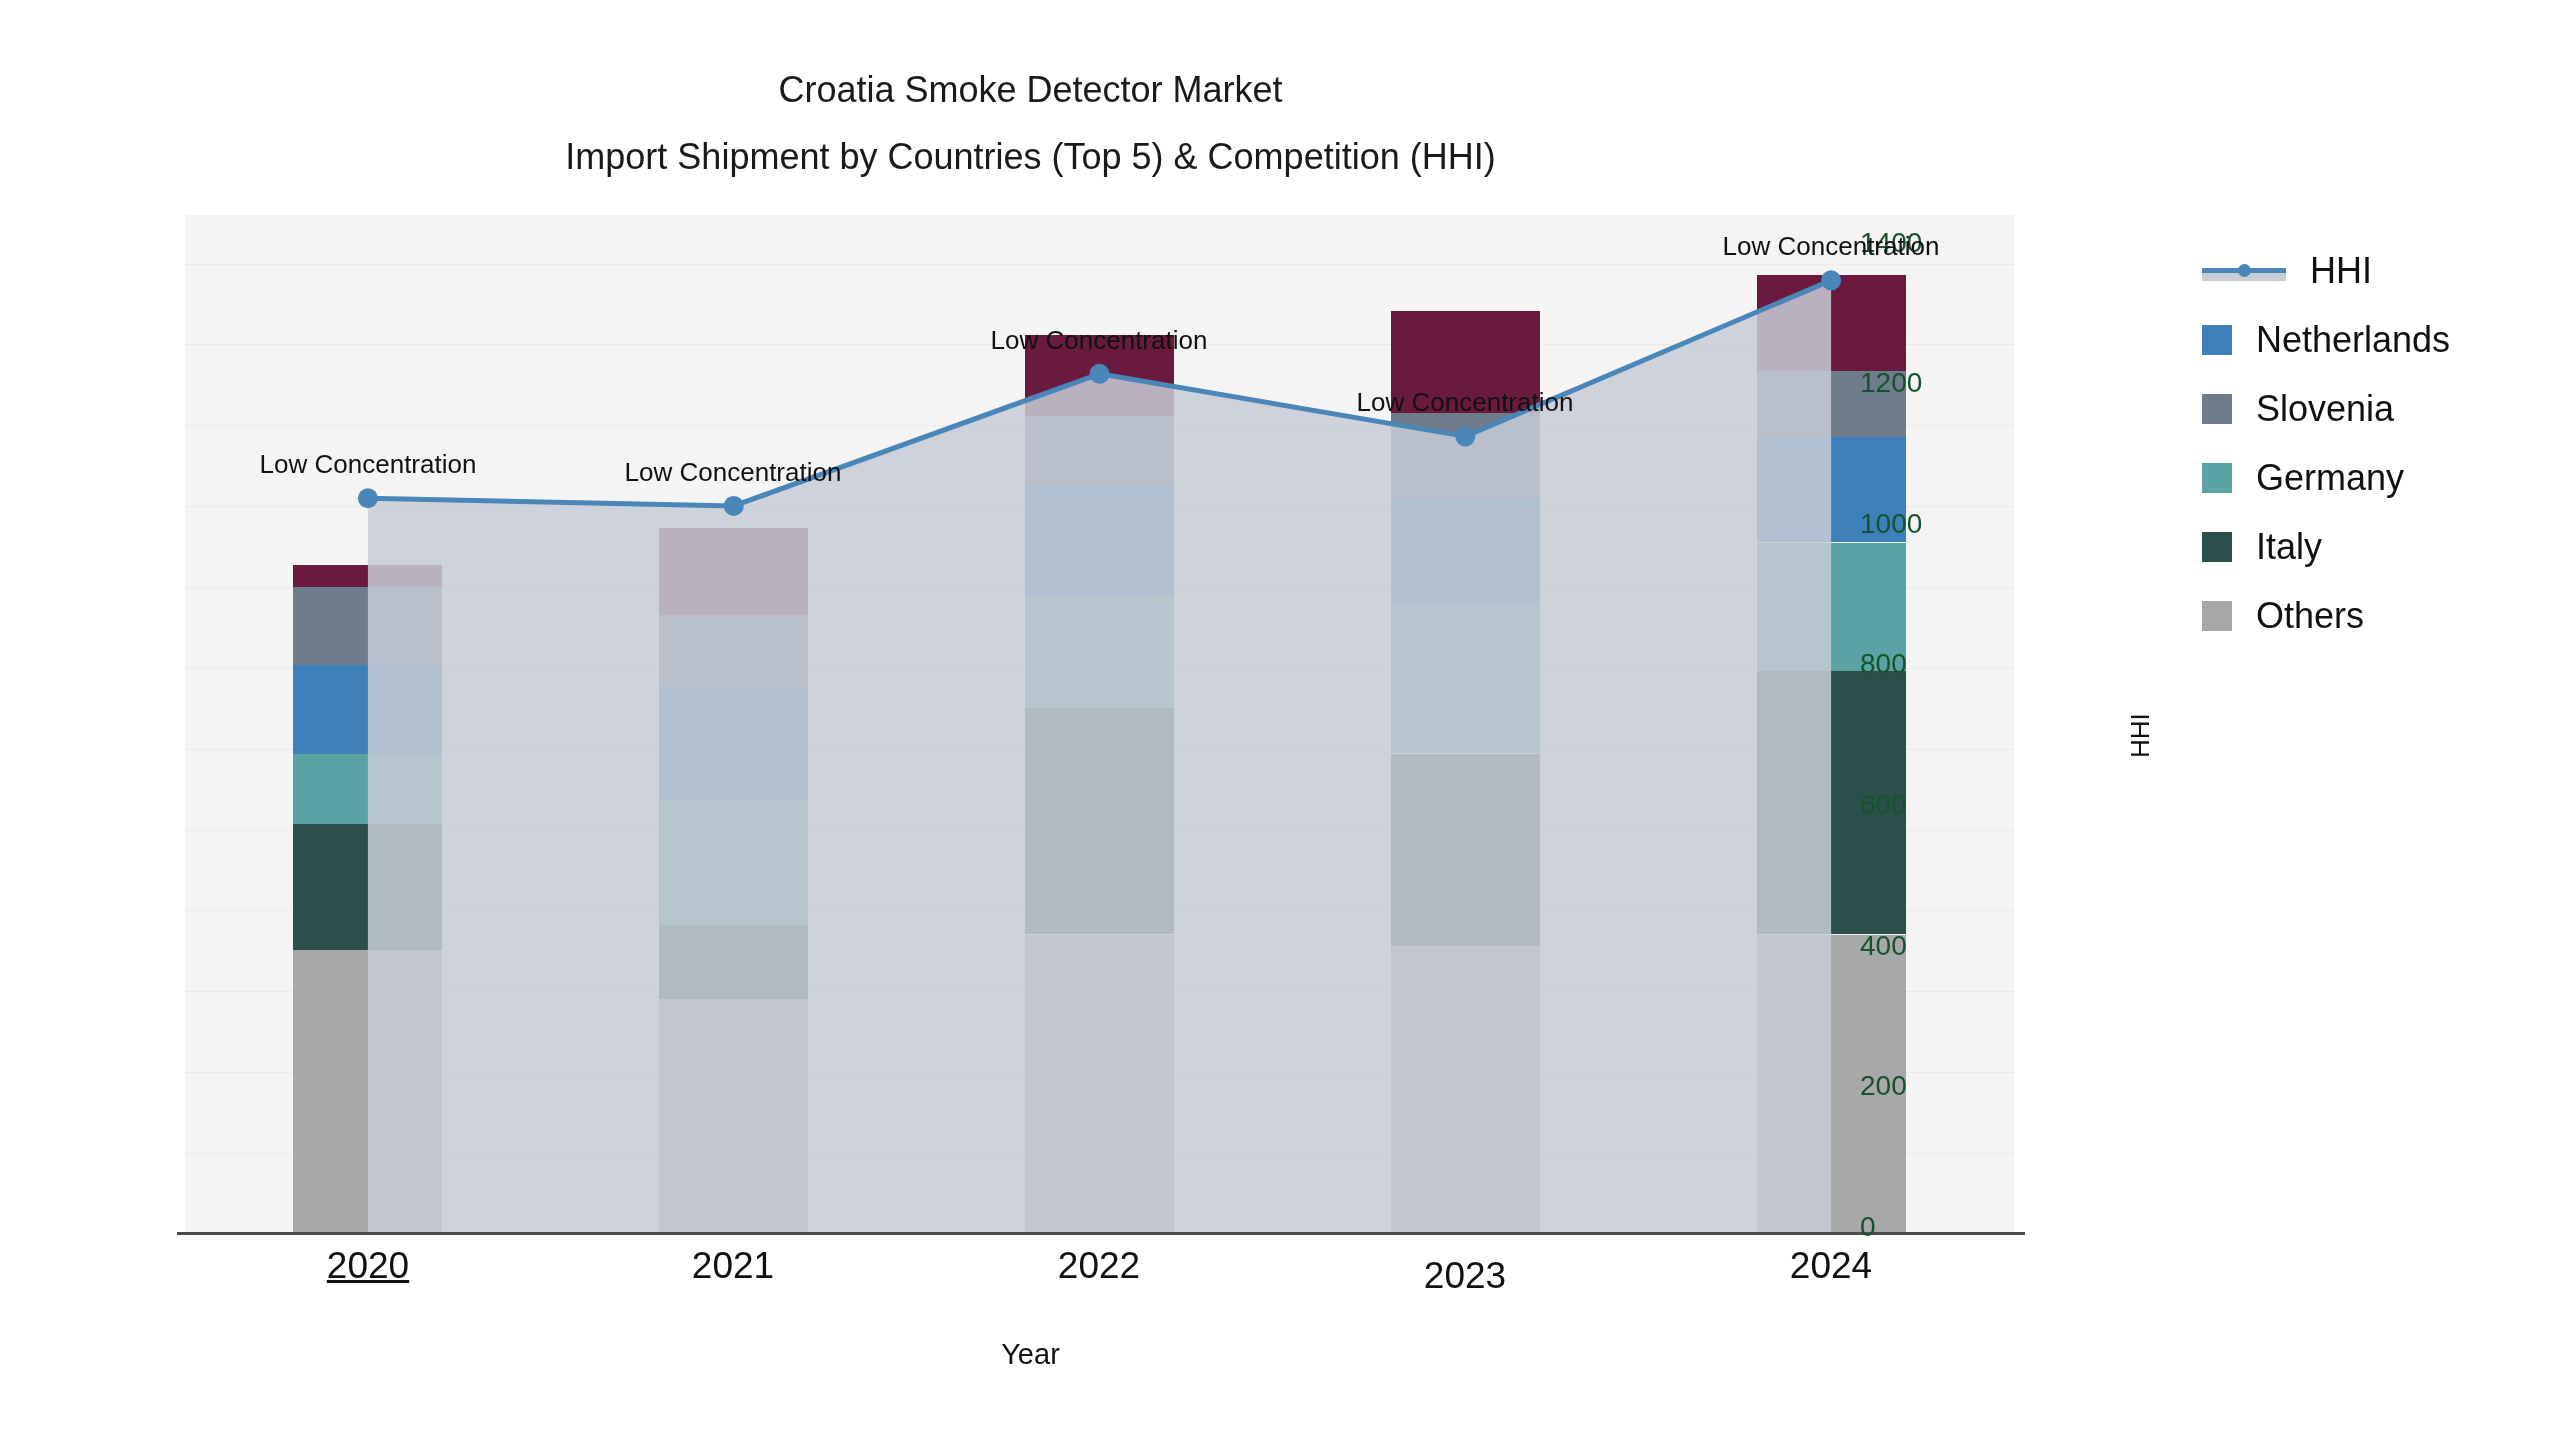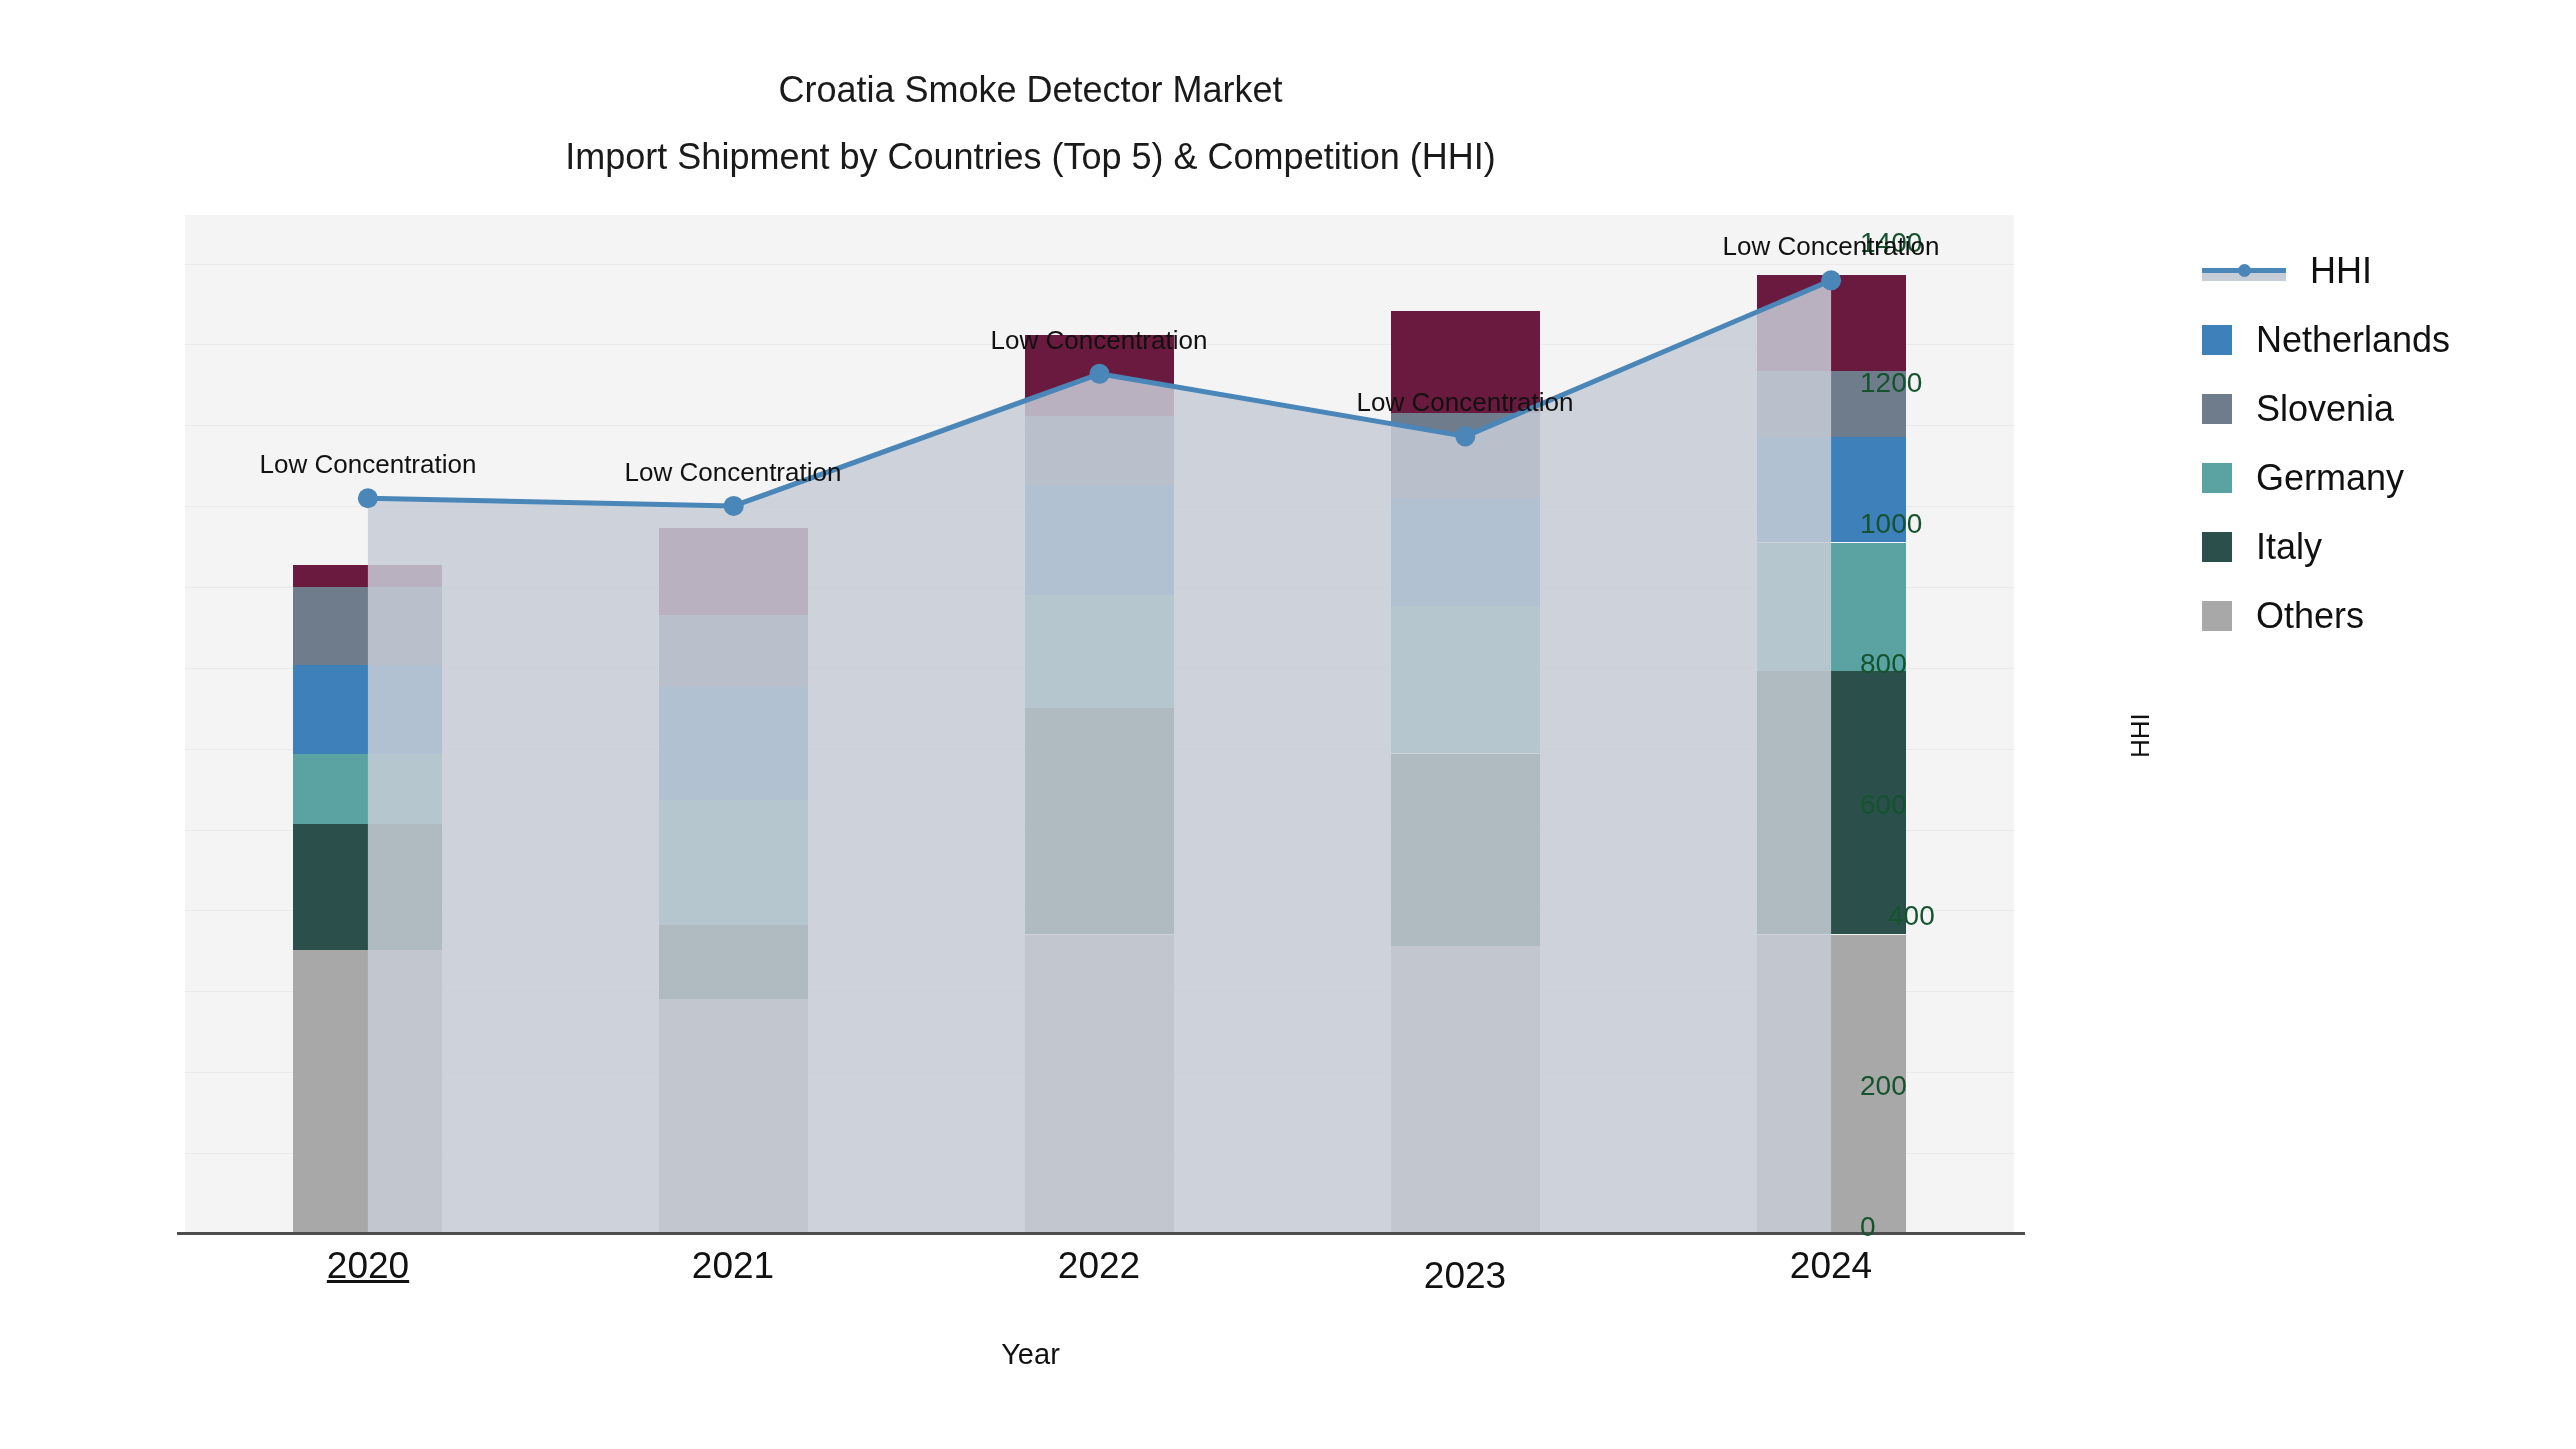--- a/index.html
+++ b/index.html
@@ -182,21 +182,21 @@
         <circle cx="2300.4" cy="91.33241379310341" r="14" class="hhi-dot"></circle>
       </svg>
   </div>
 
   <div class="axis-baseline"></div>
 
   <div id="yticks-left"></div>
   <div id="yticks-right">
       <div class="ytick-r" style="top: 1234px;">0</div>
       <div class="ytick-r" style="top: 1093px;">200</div>
-      <div class="ytick-r" style="top: 923px; margin-left: 28px;">400</div>
+      <div class="ytick-r" style="top: 953px;">400</div>
       <div class="ytick-r" style="top: 812px;">600</div>
       <div class="ytick-r" style="top: 671px;">800</div>
       <div class="ytick-r" style="top: 531px;">1000</div>
       <div class="ytick-r" style="top: 390px;">1200</div>
       <div class="ytick-r" style="top: 250px;">1400</div>
     </div>
   <div id="xticks">
       <div class="xtick" style="left: 368px; text-decoration: underline;">2020</div>
       <div class="xtick" style="left: 733px;">2021</div>
       <div class="xtick" style="left: 1099px;">2022</div>

